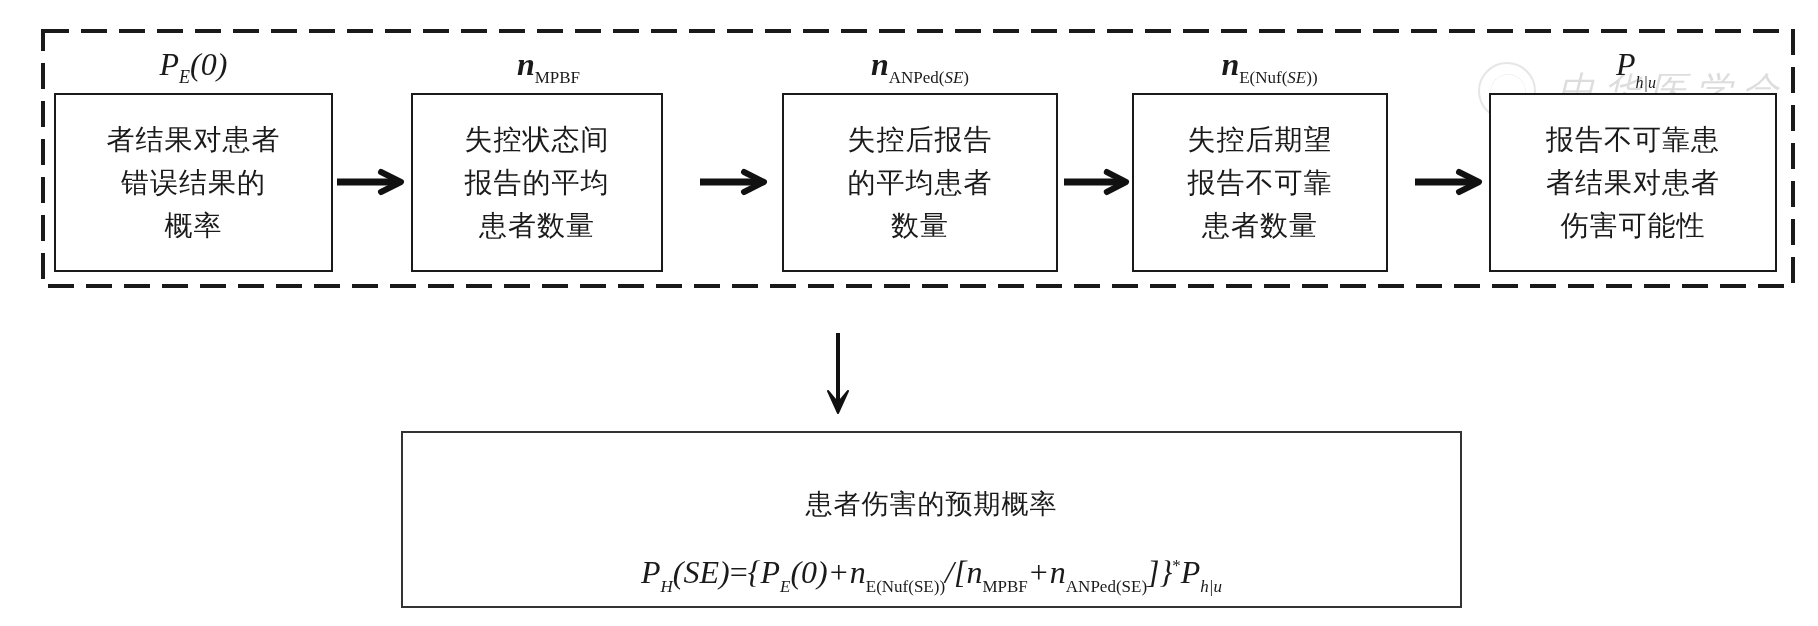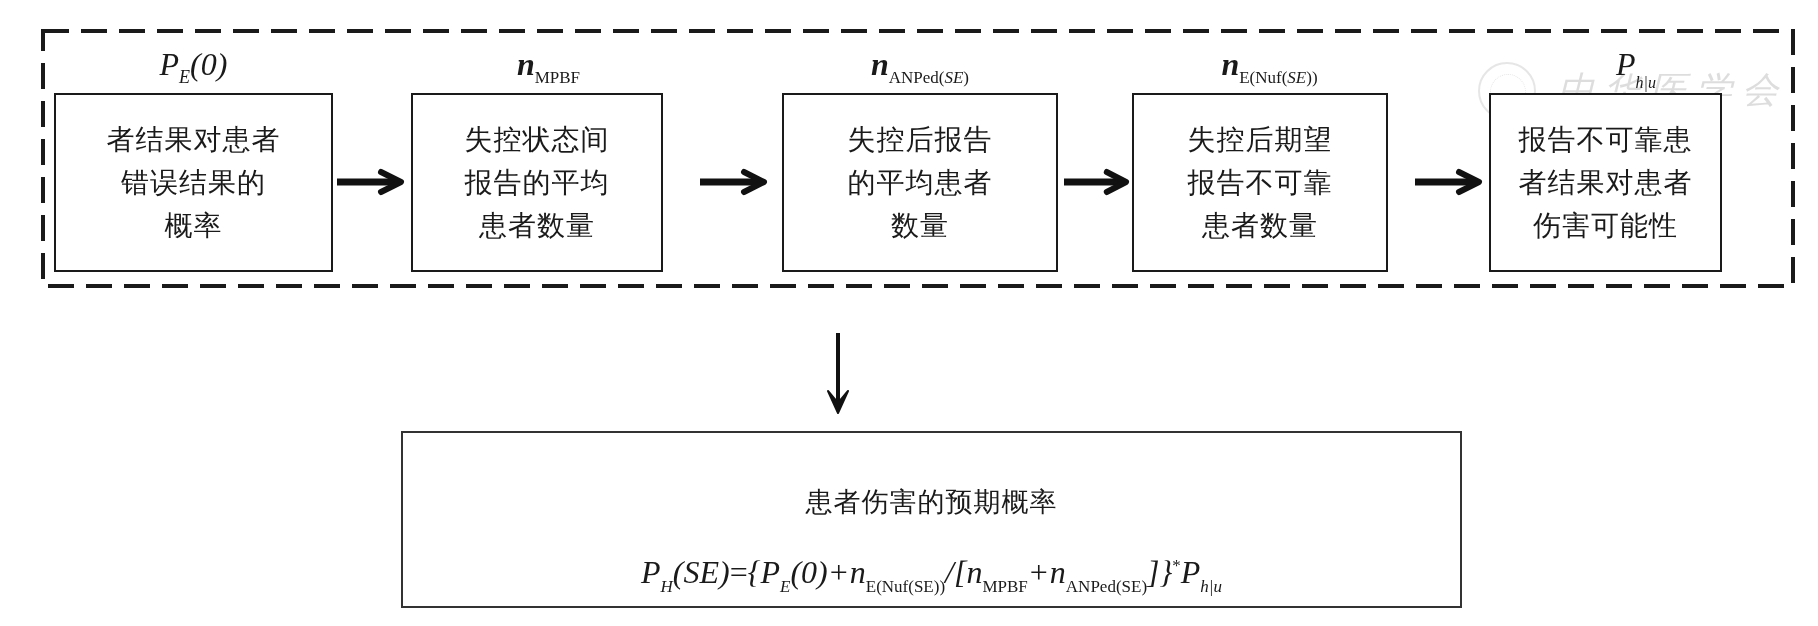--- a/index.html
+++ b/index.html
@@ -107,21 +107,21 @@
     height: 177px;
     box-sizing: border-box;
     border: 2px solid #333333;
     background: #ffffff;
   }
   .result-title {
     position: absolute;
     left: 0; right: 0;
     top: 54px;
     text-align: center;
-    font-family: Liberation Mono, monospace;
+    font-family: Liberation Sans, sans-serif;
     font-size: 27px;
     line-height: 34px;
     color: #1a1a1a;
     letter-spacing: 1px;
   }
   .formula {
     position: absolute;
     left: 0; right: 0;
     top: 112px;
     text-align: center;
@@ -232,21 +232,21 @@
 <div class="step-box" style="left:782px; width:276px;">
   <div class="step-text">失控后报告
 的平均患者
 数量</div>
 </div>
 <div class="step-box" style="left:1132px; width:256px;">
   <div class="step-text">失控后期望
 报告不可靠
 患者数量</div>
 </div>
-<div class="step-box" style="left:1489px; width:233px;">
+<div class="step-box" style="left:1489px; width:288px;">
   <div class="step-text">报告不可靠患
 者结果对患者
 伤害可能性</div>
 </div>
 
 <div class="arrow-h" style="left:337px; width:68px;">
   <svg viewBox="0 0 68 24" preserveAspectRatio="none">
     <line x1="0" y1="12" x2="62" y2="12" stroke="#111" stroke-width="7"></line>
     <polyline points="44,2 64,12 44,22" fill="none" stroke="#111" stroke-width="6" stroke-linecap="round" stroke-linejoin="round"></polyline>
   </svg>

